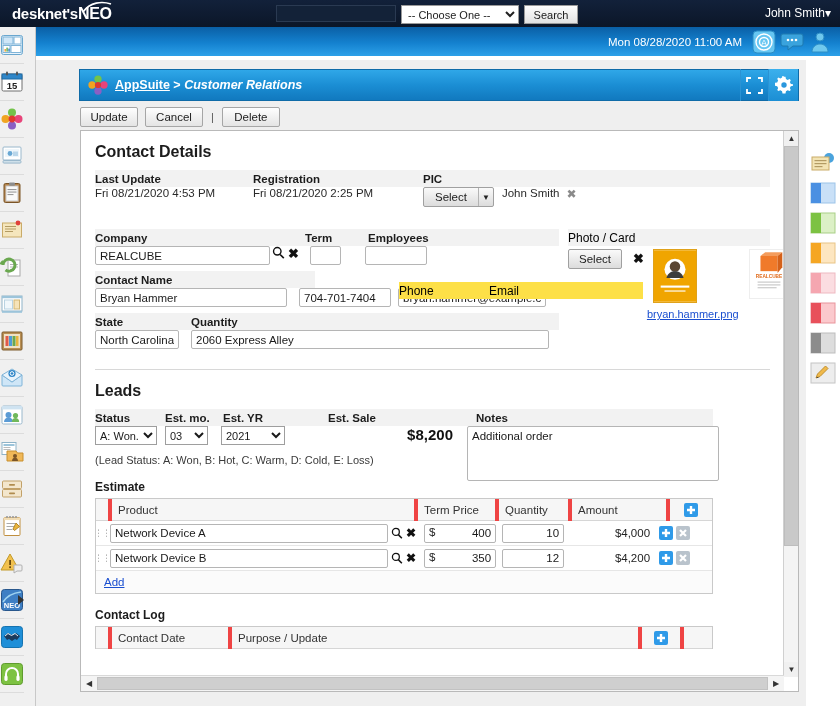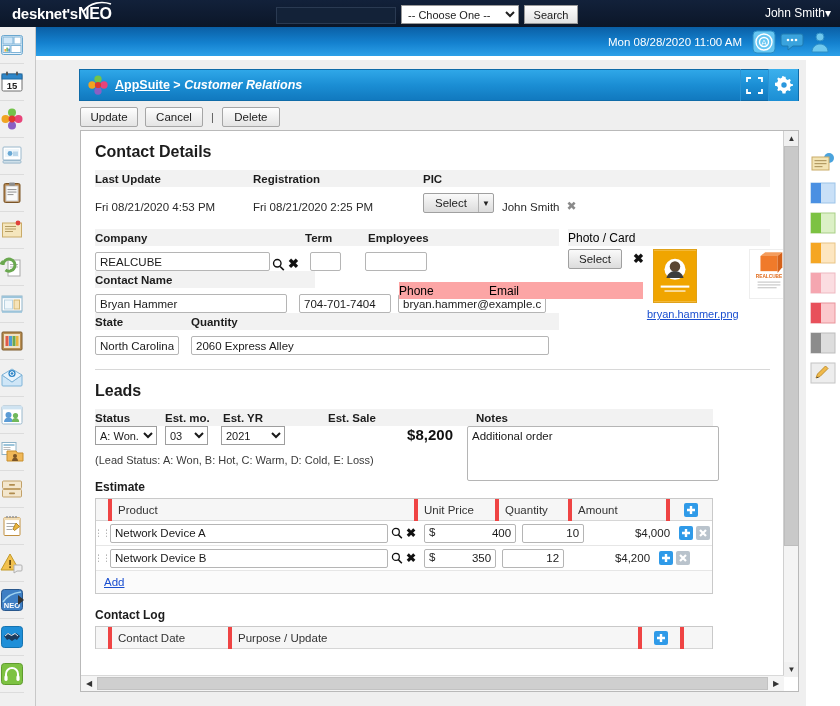--- a/index.html
+++ b/index.html
@@ -21,21 +21,21 @@
   }
   .brand {
     margin-left: 12px; color: #ffffff; font-size: 15px; font-weight: bold;
     letter-spacing: -0.3px; position: relative; white-space: nowrap;
   }
   .brand .neo { font-size: 16px; }
   .brand .swoosh {
     position: absolute; left: 70px; top: -4px; width: 30px; height: 12px;
     pointer-events: none;
   }
-  .topsearch { position: absolute; left: 276px; top: 5px; display: flex; align-items: flex-end; gap: 5px; }
+  .topsearch { position: absolute; left: 276px; top: 5px; display: flex; align-items: flex-start; gap: 5px; }
   .topsearch input.kw {
     width: 120px; height: 17px; background: #132238; border: 1px solid #2a3a52;
     color: #ffffff; font-size: 11px; padding: 0 3px;
   }
   .topsearch select.choose {
     width: 118px; height: 19px; font-size: 11px; background: #ffffff;
     border: 1px solid #9a9a9a; color: #222; padding-left: 2px;
   }
   .topsearch .searchbtn {
     height: 19px; min-width: 54px; font-size: 11px; background: linear-gradient(180deg,#fdfdfd,#e2e2e2);
@@ -134,21 +134,21 @@
 
   .form { position: absolute; left: 0; top: 0; width: 703px; height: 546px; padding: 12px 0 0 0; }
 
   h2.sec { font-size: 16px; margin: 0 0 9px 14px; color: #1c1c1c; }
   h3.sub { font-size: 12px; margin: 0 0 3px 14px; color: #1c1c1c; font-weight: bold; }
 
   .labelrow {
     background: #f2f2f2; height: 17px; margin: 0 14px; display: flex; align-items: center;
   }
   .labelrow .lbl { font-size: 11.5px; font-weight: bold; color: #1c1c1c; }
-  .fieldrow { margin: 0 14px; display: flex; align-items: flex-end; height: 24px; }
+  .fieldrow { margin: 0 14px; display: flex; align-items: flex-start; height: 24px; }
   .fieldrow .val { font-size: 11.5px; color: #2a2a2a; }
 
   input.txt {
     height: 19px; border: 1px solid #b5b5b5; border-radius: 2px; font-size: 11.5px;
     padding: 0 4px; color: #1a1a1a; background: #fff;
   }
   textarea.ta {
     border: 1px solid #b5b5b5; border-radius: 2px; font-size: 11.5px; padding: 3px 4px;
     color: #1a1a1a; resize: none; font-family: "Liberation Sans", sans-serif;
   }
@@ -559,21 +559,21 @@
               <path d="M10 10.5 L14.5 15" stroke="#111" stroke-width="2"></path>
             </svg>
             <span class="xmark dark" style="margin-left:3px">✖</span>
             <input class="txt" style="width: 31px; margin-left: 11px;" value="">
             <input class="txt" style="width: 62px; margin-left: 24px;" value="">
           </div>
 
           <div class="labelrow" style="width:220px;margin-left:14px">
             <span class="lbl" style="width:200px">Contact Name</span>
           </div>
-          <div style="position:absolute;left:318px;top:53px;width:244px;height:17px;background:#fca5a5;display:flex;align-items:center">
+          <div style="position:absolute;left:318px;top:53px;width:244px;height:17px;background:#fde047;display:flex;align-items:center">
             <span class="lbl" style="width:90px">Phone</span>
             <span class="lbl">Email</span>
           </div>
           <div class="fieldrow" style="height:25px">
             <input class="txt" style="width: 192px;" value="Bryan Hammer">
             <input class="txt" style="width: 92px; margin-left: 12px;" value="704-701-7404">
             <input class="txt" style="width: 148px; margin-left: 7px;" value="bryan.hammer@example.com">
           </div>
 
           <div class="labelrow" style="width:464px;margin-left:14px">
@@ -646,41 +646,41 @@
           </div>
           <div class="hint">(Lead Status: A: Won, B: Hot, C: Warm, D: Cold, E: Loss)</div>
         </div>
 
         <h3 class="sub" style="margin-top:14px">Estimate</h3>
 
         <div class="tbl">
           <div class="hdr">
             <div class="c" style="width:12px;padding-left:0"></div>
             <div class="c" style="width:306px">Product</div>
-            <div class="c" style="width:81px">Unit Price</div>
+            <div class="c" style="width:81px">Term Price</div>
             <div class="c" style="width:73px">Quantity</div>
             <div class="c" style="width:98px">Amount</div>
             <div class="c" style="width:46px;justify-content:center;padding-left:0">
               <svg width="14" height="14" viewBox="0 0 14 14">
                 <rect x="0" y="0" width="14" height="14" rx="2" fill="#2f9ae8"></rect>
                 <path d="M7 3 v8 M3 7 h8" stroke="#ffffff" stroke-width="2.4"></path>
               </svg>
             </div>
           </div>
 
           <div class="row">
             <div class="grip">⋮⋮</div>
             <input class="txt" style="width: 278px; margin-left: 2px;" value="Network Device A">
             <svg width="12" height="12" viewBox="0 0 16 16" style="margin-left:3px;cursor:pointer">
               <circle cx="6.5" cy="6.5" r="4.6" fill="none" stroke="#111" stroke-width="1.7"></circle>
               <path d="M10 10.5 L14.5 15" stroke="#111" stroke-width="2"></path>
             </svg>
             <span class="xmark dark" style="margin-left:3px;font-size:12px">✖</span>
             <div style="position:relative;margin-left:8px">
-              <input class="txt" style="width: 92px; text-align: right;" value="400">
+              <input class="txt" style="width: 72px; text-align: right;" value="400">
               <span style="position:absolute;left:5px;top:2px;font-size:11.5px;color:#222;pointer-events:none">$</span>
             </div>
             <input class="txt" style="width: 62px; margin-left: 6px; text-align: right;" value="10">
             <div class="amt" style="width:92px">$4,000</div>
             <svg width="14" height="14" viewBox="0 0 14 14" style="margin-left:3px;cursor:pointer">
               <rect x="0" y="0" width="14" height="14" rx="2" fill="#2f9ae8"></rect>
               <path d="M7 3 v8 M3 7 h8" stroke="#ffffff" stroke-width="2.4"></path>
             </svg>
             <svg width="14" height="14" viewBox="0 0 14 14" style="margin-left:3px;cursor:pointer">
               <rect x="0" y="0" width="14" height="14" rx="2" fill="#b9c3cc"></rect>

